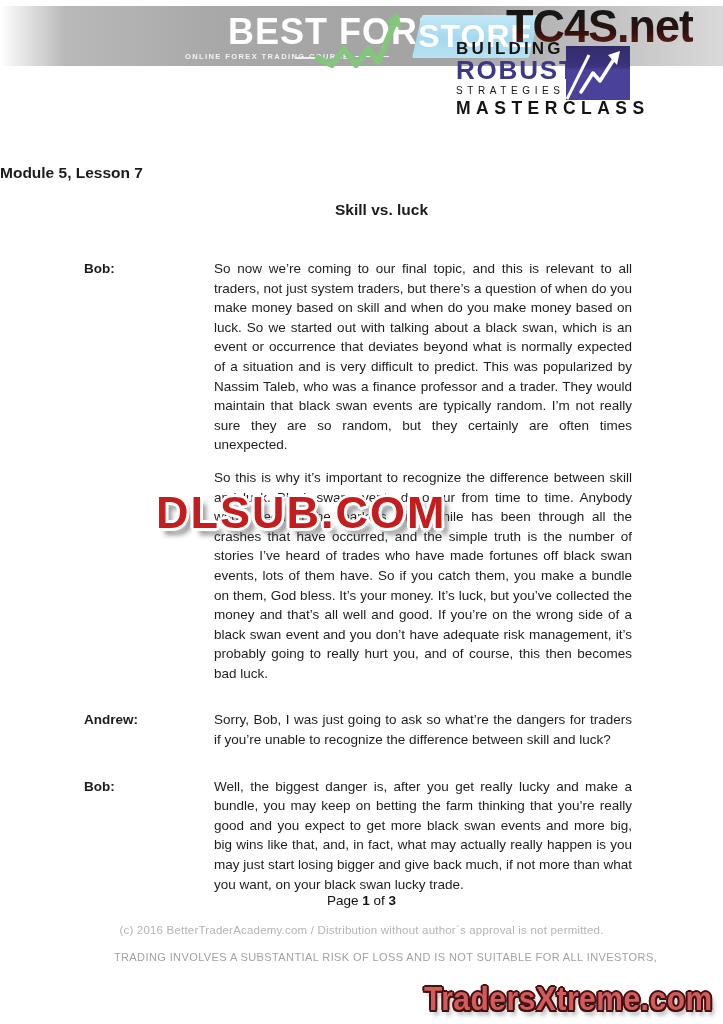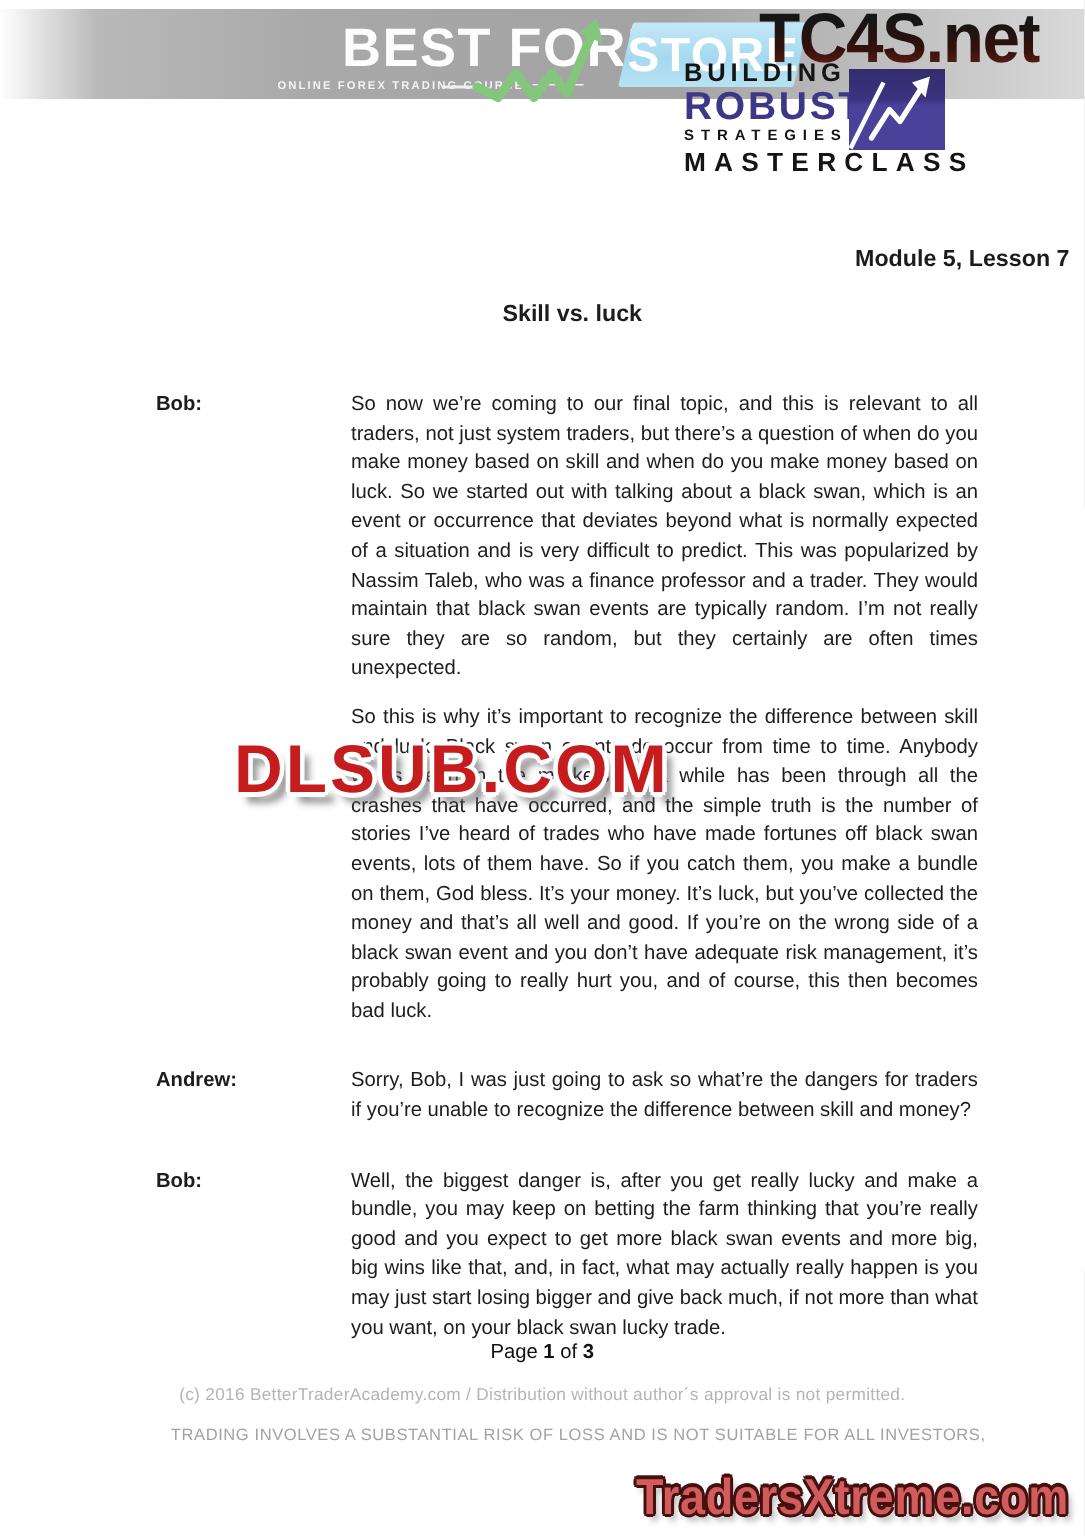--- a/index.html
+++ b/index.html
@@ -36,27 +36,27 @@
   @supports ((-webkit-background-clip:text) or (background-clip:text)){
     #tc4s{
       background:linear-gradient(180deg,#161616 30%,#33100c 62%,#7c291e 100%);
       -webkit-background-clip:text;background-clip:text;color:transparent;
     }
   }
   
   #brs{position:absolute;left:456px;top:40px;z-index:5;color:#141414;}
   #brs .l1{font-size:17px;font-weight:bold;letter-spacing:3.2px;line-height:18px;}
   #brs .l2{font-size:26px;font-weight:800;letter-spacing:1.8px;line-height:25px;color:#3d3787;}
-  #brs .l3{font-size:10px;font-weight:700;letter-spacing:4.6px;line-height:13px;margin-top:1px;}
+  #brs .l3{font-size:10px;font-weight:400;letter-spacing:4.6px;line-height:13px;margin-top:1px;}
   #brs .l4{font-size:17.5px;font-weight:bold;letter-spacing:5.5px;line-height:19px;margin-top:2px;white-space:nowrap;}
   #brs-square{position:absolute;left:566px;top:46px;width:64px;height:54px;z-index:5;}
   
-  #doc-title{position:absolute;left:0;top:164px;width:713px;text-align:right;font-size:15.5px;font-weight:bold;}
+  #doc-title{position:absolute;left:0;top:164px;width:713px;text-align:left;font-size:15.5px;font-weight:bold;}
   #doc-subtitle{position:absolute;left:0;top:201px;width:723px;text-align:center;font-size:15.5px;font-weight:bold;padding-left:20px;}
-  #dialogue{position:absolute;left:104px;top:259px;width:548px;}
+  #dialogue{position:absolute;left:84px;top:259px;width:548px;}
   .dlg-row{display:flex;margin-bottom:14px;}
   .dlg-speaker{width:130px;flex:0 0 130px;font-size:13.5px;font-weight:bold;line-height:19.6px;}
   .dlg-text{width:418px;}
   .dlg-text p{margin:0 0 13px 0;font-size:13.5px;line-height:19.6px;text-align:justify;color:#1d1d1d;}
   
   #dlsub{
     position:absolute;left:156px;top:487px;z-index:8;
     font-family:Liberation Sans, sans-serif;font-weight:bold;font-size:45px;letter-spacing:2px;
     color:#c51d1d;white-space:nowrap;
     text-shadow:
@@ -133,21 +133,21 @@
     <div class="dlg-row">
       <div class="dlg-speaker">Bob:</div>
       <div class="dlg-text">
         <p>So now we’re coming to our final topic, and this is relevant to all traders, not just system traders, but there’s a question of when do you make money based on skill and when do you make money based on luck. So we started out with talking about a black swan, which is an event or occurrence that deviates beyond what is normally expected of a situation and is very difficult to predict. This was popularized by Nassim Taleb, who was a finance professor and a trader. They would maintain that black swan events are typically random. I’m not really sure they are so random, but they certainly are often times unexpected.</p>
         <p>So this is why it’s important to recognize the difference between skill and luck. Black swan events do occur from time to time. Anybody who’s been in the markets for a while has been through all the crashes that have occurred, and the simple truth is the number of stories I’ve heard of trades who have made fortunes off black swan events, lots of them have. So if you catch them, you make a bundle on them, God bless. It’s your money. It’s luck, but you’ve collected the money and that’s all well and good. If you’re on the wrong side of a black swan event and you don’t have adequate risk management, it’s probably going to really hurt you, and of course, this then becomes bad luck.</p>
       </div>
     </div>
     <div class="dlg-row">
       <div class="dlg-speaker">Andrew:</div>
       <div class="dlg-text">
-        <p>Sorry, Bob, I was just going to ask so what’re the dangers for traders if you’re unable to recognize the difference between skill and money?</p>
+        <p>Sorry, Bob, I was just going to ask so what’re the dangers for traders if you’re unable to recognize the difference between skill and luck?</p>
       </div>
     </div>
     <div class="dlg-row">
       <div class="dlg-speaker">Bob:</div>
       <div class="dlg-text">
         <p>Well, the biggest danger is, after you get really lucky and make a bundle, you may keep on betting the farm thinking that you’re really good and you expect to get more black swan events and more big, big wins like that, and, in fact, what may actually really happen is you may just start losing bigger and give back much, if not more than what you want, on your black swan lucky trade.</p>
       </div>
     </div>
   </div>
 

